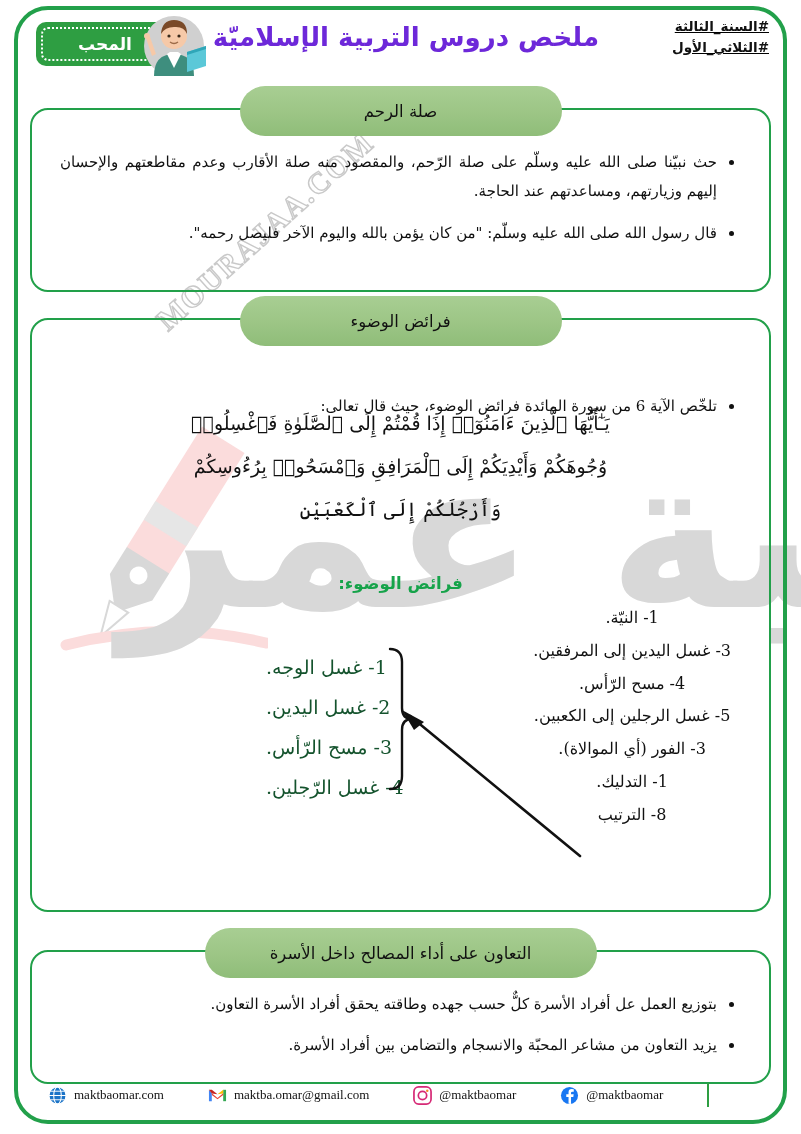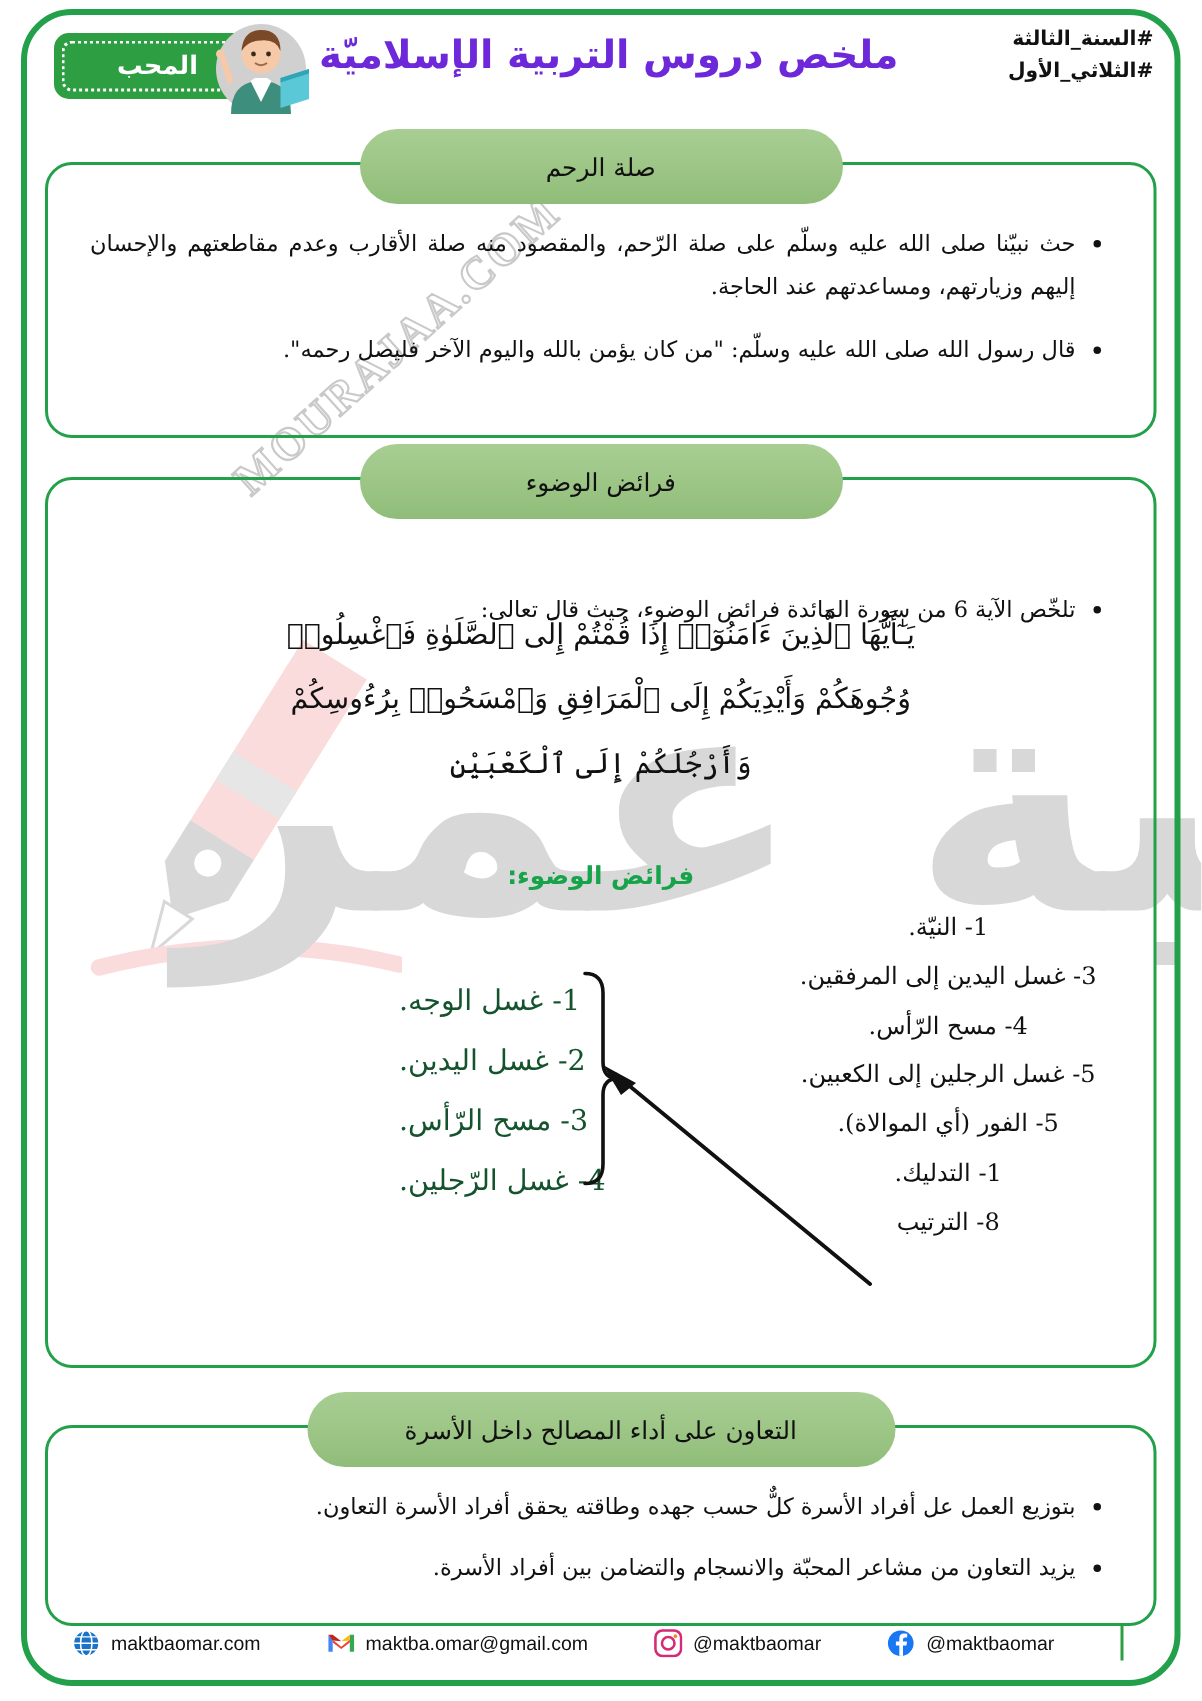--- a/index.html
+++ b/index.html
@@ -81,20 +81,21 @@
     top: 14px;
     width: 753px;
     height: 62px;
   }
   .hashtags {
     position: absolute;
     right: 8px;
     top: 2px;
     text-align: right;
     line-height: 1.55;
+    text-decoration: underline;
   }
   .hashtag {
     font-size: 13.5px;
     font-weight: bold;
     color: #111111;
     white-space: nowrap;
     direction: rtl;
   }
   .main-title {
     position: absolute;
@@ -294,21 +295,21 @@
     justify-content: flex-start;
     direction: ltr;
     padding-left: 18px;
     box-sizing: border-box;
   }
   .foot-item {
     display: flex;
     align-items: center;
     gap: 7px;
     margin-right: 44px;
-    font-family: Liberation Sans, sans-serif;
+    font-family: Liberation Serif, serif;
     font-size: 13px;
     color: #111111;
     white-space: nowrap;
   }
   .foot-icon { width: 19px; height: 19px; display: block; }
   .foot-sep {
     width: 2px;
     height: 24px;
     background: #2e9e42;
     margin-right: 16px;
@@ -395,21 +396,21 @@
       <div class="verse-line">وَأَرْجُلَكُمْ إِلَى ٱلْكَعْبَيْنِ</div>
     </div>
 
     <div class="sub-head" style="position:absolute;top:278px;width:741px;">فرائض الوضوء:</div>
 
     <div class="num-list" style="top:306px;">
       <div class="num-item">1- النيّة.</div>
       <div class="num-item">3- غسل اليدين إلى المرفقين.</div>
       <div class="num-item">4- مسح الرّأس.</div>
       <div class="num-item">5- غسل الرجلين إلى الكعبين.</div>
-      <div class="num-item">5- الفور (أي الموالاة).</div>
+      <div class="num-item">3- الفور (أي الموالاة).</div>
       <div class="num-item">1- التدليك.</div>
       <div class="num-item">8- الترتيب</div>
     </div>
   </div>
 
   <div class="brace-group">
     <div class="brace-list">
       <div class="brace-item">1- غسل الوجه.</div>
       <div class="brace-item">2- غسل اليدين.</div>
       <div class="brace-item">3- مسح الرّأس.</div>

